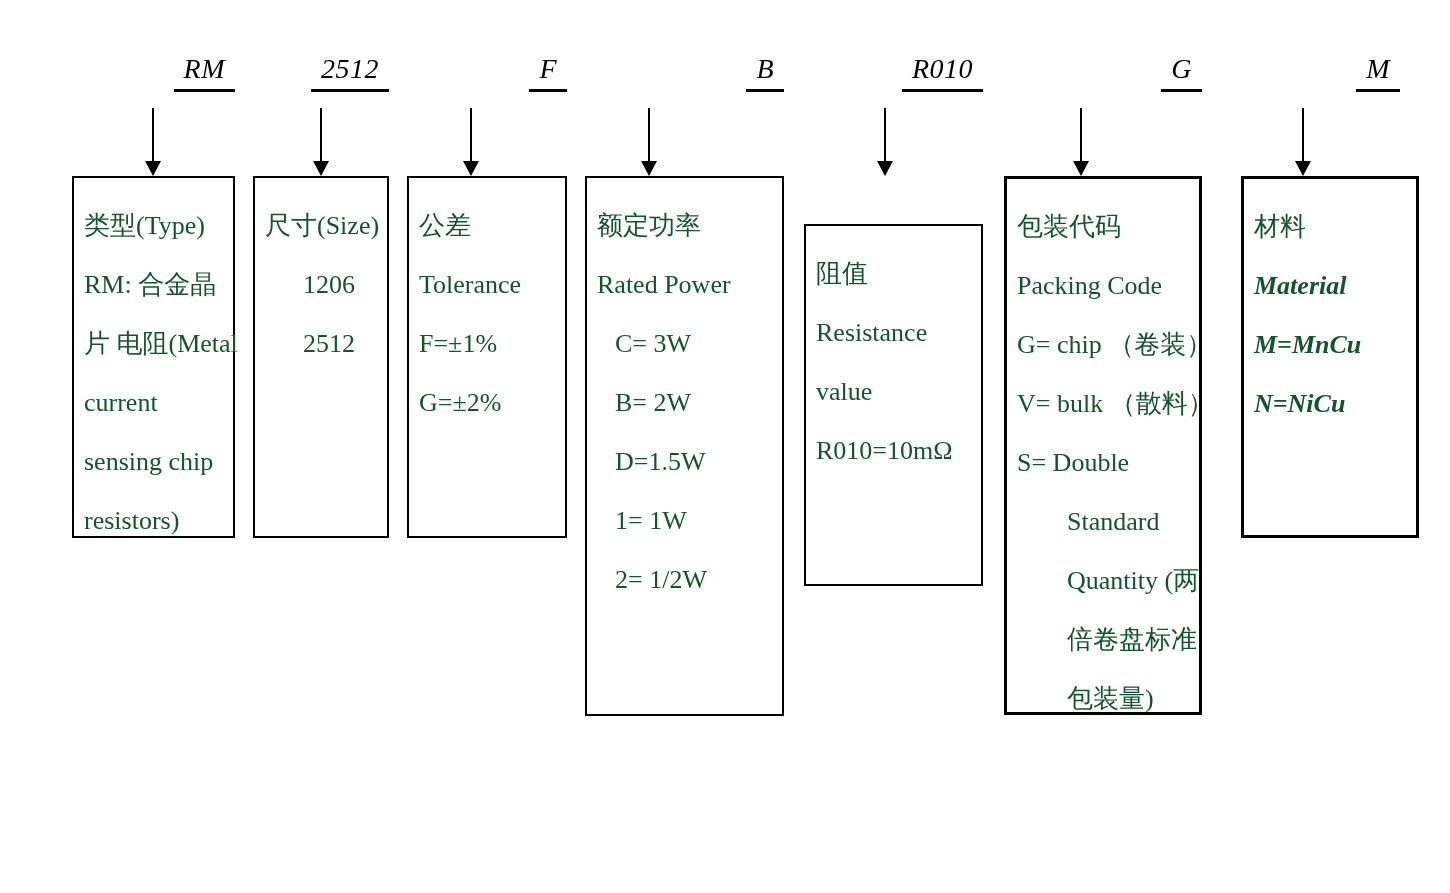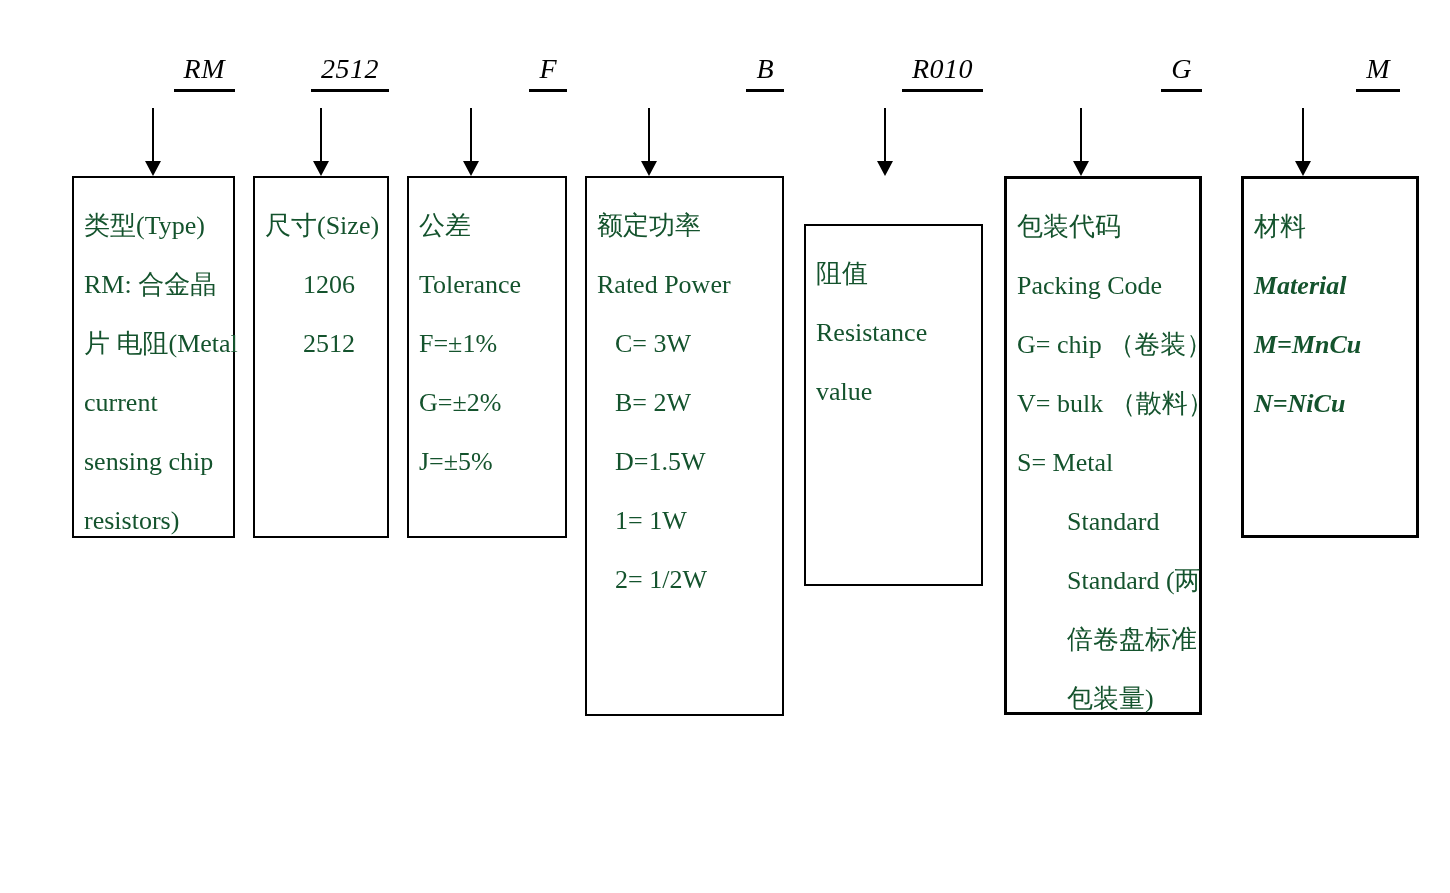--- a/index.html
+++ b/index.html
@@ -121,21 +121,20 @@
     <div class="arrow" style="left: 463px; top: 108px; height: 68px;">
       <div class="shaft" style="height: 54px;"></div>
       <div class="head"></div>
     </div>
     <div class="box" style="left: 407px; top: 176px; width: 160px; height: 362px;">
       <div class="box-inner">
         <div class="line">公差</div>
         <div class="line">Tolerance</div>
         <div class="line">F=±1%</div>
         <div class="line">G=±2%</div>
-        <div class="line">J=±5%</div>
       </div>
     </div>
     <div class="code-header" style="left: 585px; top: 52px; width: 199px;"><span class="code-text">B</span></div>
     <div class="arrow" style="left: 641px; top: 108px; height: 68px;">
       <div class="shaft" style="height: 54px;"></div>
       <div class="head"></div>
     </div>
     <div class="box" style="left: 585px; top: 176px; width: 199px; height: 540px;">
       <div class="box-inner">
         <div class="line">额定功率</div>
@@ -150,36 +149,37 @@
     <div class="code-header" style="left: 804px; top: 52px; width: 179px;"><span class="code-text">R010</span></div>
     <div class="arrow" style="left: 877px; top: 108px; height: 68px;">
       <div class="shaft" style="height: 54px;"></div>
       <div class="head"></div>
     </div>
     <div class="box" style="left: 804px; top: 176px; width: 179px; height: 362px; margin-top: 48px;">
       <div class="box-inner">
         <div class="line">阻值</div>
         <div class="line">Resistance</div>
         <div class="line">value</div>
+        <div class="line">R010=10mΩ</div>
       </div>
     </div>
     <div class="code-header" style="left: 1004px; top: 52px; width: 198px;"><span class="code-text">G</span></div>
     <div class="arrow" style="left: 1073px; top: 108px; height: 68px;">
       <div class="shaft" style="height: 54px;"></div>
       <div class="head"></div>
     </div>
     <div class="box thick" style="left: 1004px; top: 176px; width: 198px; height: 539px;">
       <div class="box-inner">
         <div class="line">包装代码</div>
         <div class="line">Packing Code</div>
         <div class="line">G= chip （卷装）</div>
         <div class="line">V= bulk （散料）</div>
-        <div class="line">S= Metal</div>
+        <div class="line">S= Double</div>
         <div class="line indent-3">Standard</div>
-        <div class="line indent-3">Standard (两</div>
+        <div class="line indent-3">Quantity (两</div>
         <div class="line indent-3">倍卷盘标准</div>
         <div class="line indent-3">包装量)</div>
       </div>
     </div>
     <div class="code-header" style="left: 1222px; top: 52px; width: 178px;"><span class="code-text">M</span></div>
     <div class="arrow" style="left: 1295px; top: 108px; height: 68px;">
       <div class="shaft" style="height: 54px;"></div>
       <div class="head"></div>
     </div>
     <div class="box thick" style="left: 1241px; top: 176px; width: 178px; height: 362px;">

